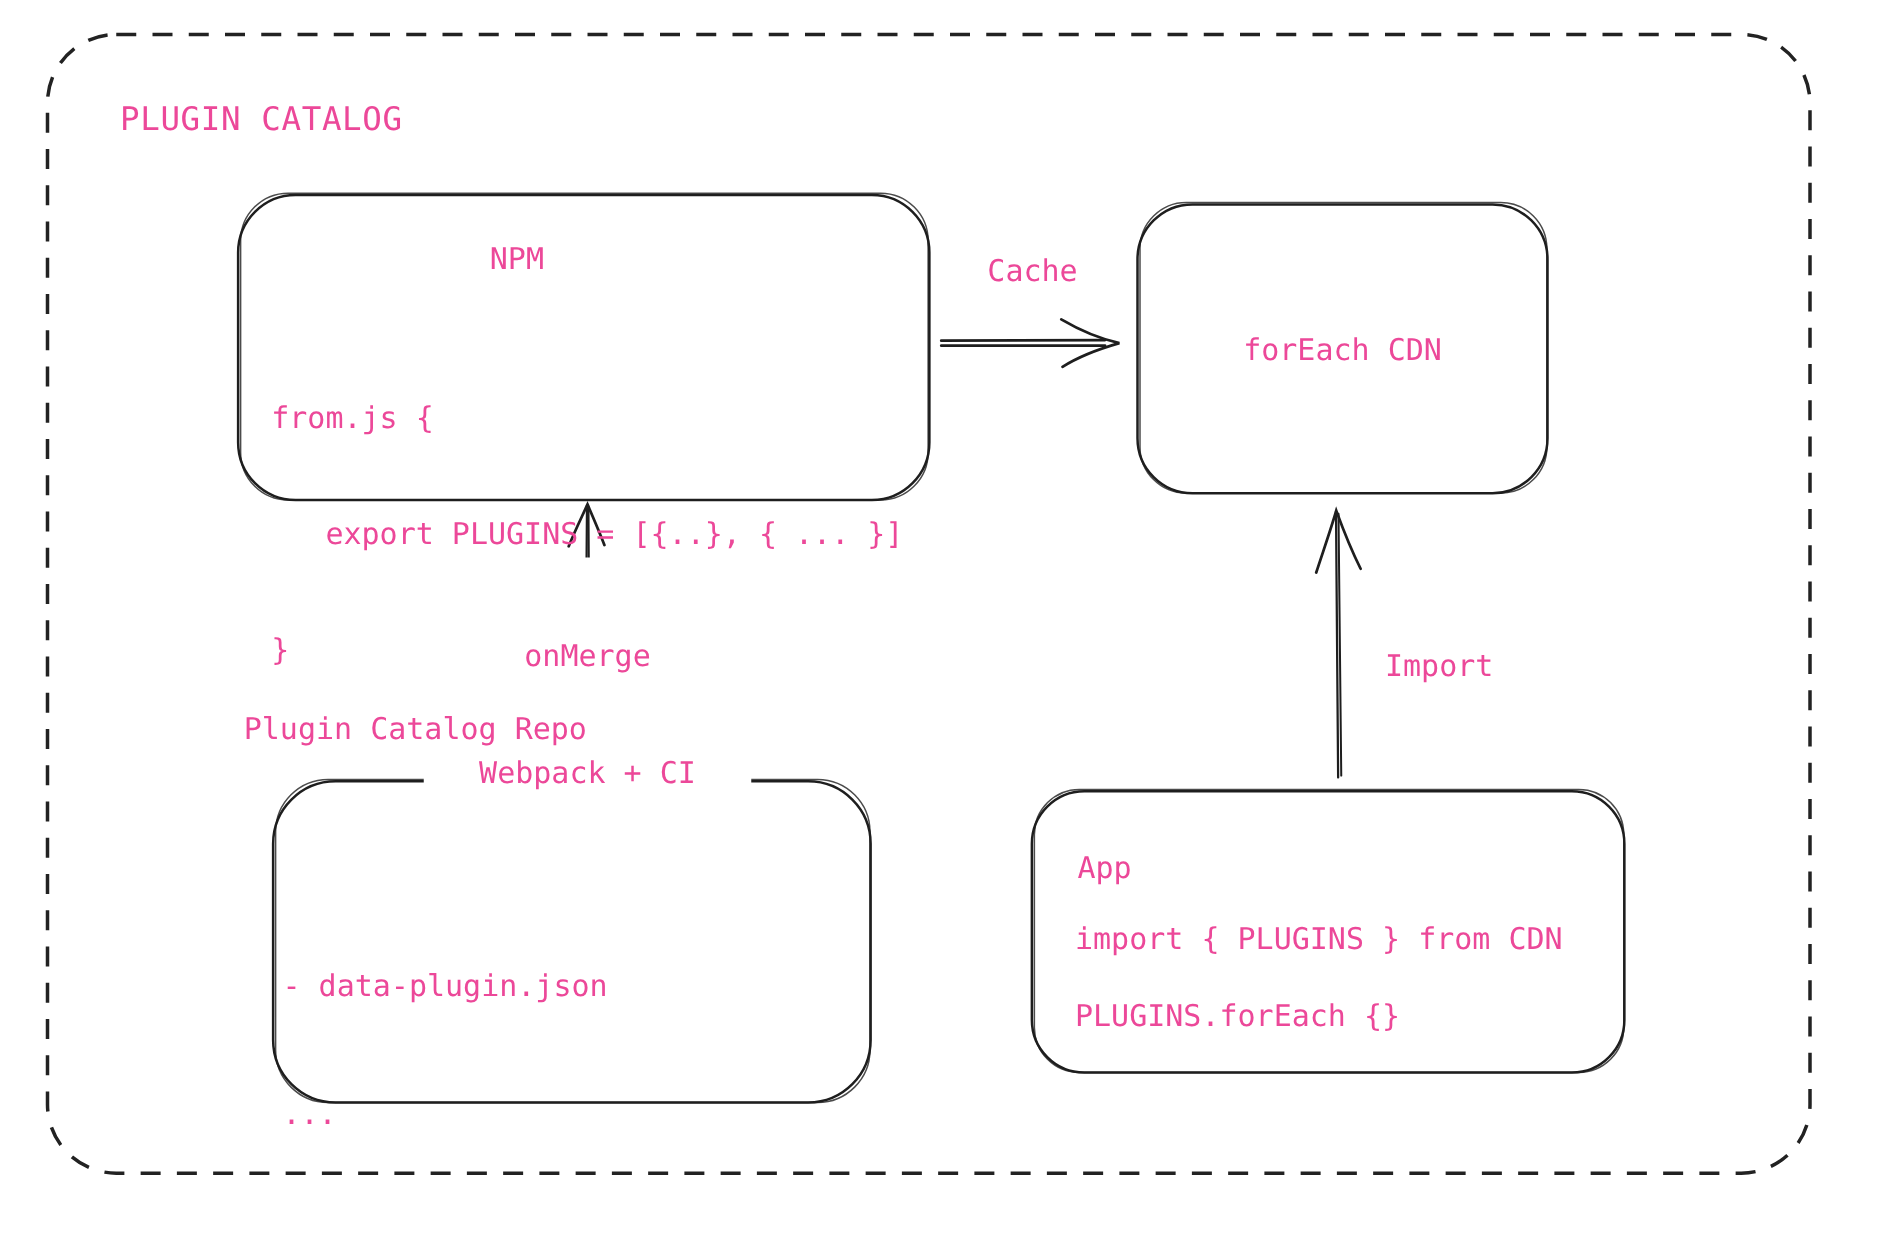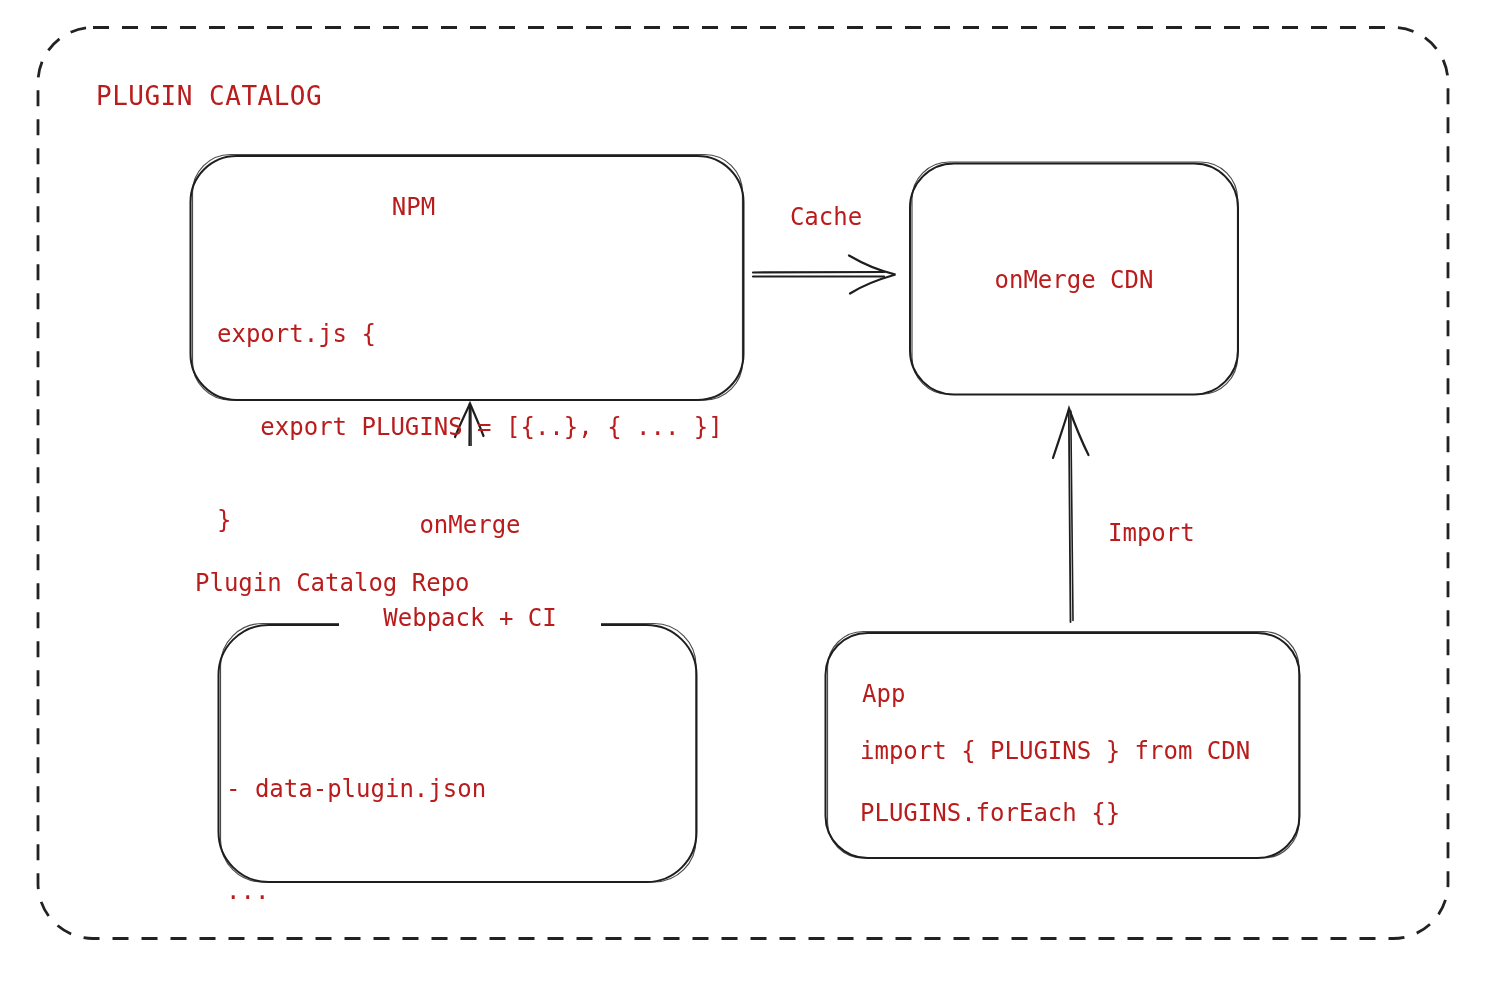--- a/index.html
+++ b/index.html
@@ -2,21 +2,21 @@
 <html><head>
 <meta charset="utf-8">
 <style>
   html, body { margin: 0; padding: 0; background: #ffffff; }
   .canvas {
     position: relative;
     width: 1506px;
     height: 1002px;
     background: #ffffff;
     font-family: "DejaVu Sans Mono", "Liberation Mono", monospace;
-    color: #b91c1c;
+    color: #ec4899;
     overflow: hidden;
     text-decoration: underline;
   }
   .canvas svg { position: absolute; left: 0; top: 0; }
   .shape  { fill: #ffffff; stroke: #1e1e1e; stroke-width: 2; }
   .ghost  { fill: none;    stroke: #1e1e1e; stroke-width: 1.2; opacity: .8; }
   .stroke { fill: none;    stroke: #1e1e1e; stroke-width: 2.2; stroke-linecap: round; }
   .boundary { fill: none; stroke: #222222; stroke-width: 2.8; stroke-dasharray: 16 13; }
 
   .label { position: absolute; white-space: pre; font-size: 24px; line-height: 31px; }
@@ -88,28 +88,28 @@
       <path d="M1073 620.5 L1070.8 411" stroke-width="1.6"></path>
       <path d="M1053 458 C1058.5 441 1064.5 424 1069 408.5 C1075 425 1081.5 441 1088.5 455"></path>
     </g>
   </svg>
 
   <div class="label diagram-title">PLUGIN CATALOG</div>
 
   <div class="label npm-title">NPM</div>
 
   <div class="label npm-code">
-    <div>export.js {</div>
+    <div>from.js {</div>
     <div>   export PLUGINS = [{..}, { ... }]</div>
     <div>}</div>
   </div>
 
   <div class="label cache-label">Cache</div>
 
-  <div class="label cdn-label">onMerge CDN</div>
+  <div class="label cdn-label">forEach CDN</div>
 
   <div class="label webpack-label">
     <div>onMerge</div>
     <div>Webpack + CI</div>
   </div>
 
   <div class="label repo-label">Plugin Catalog Repo</div>
 
   <div class="label repo-files">
     <div>- data-plugin.json</div>

